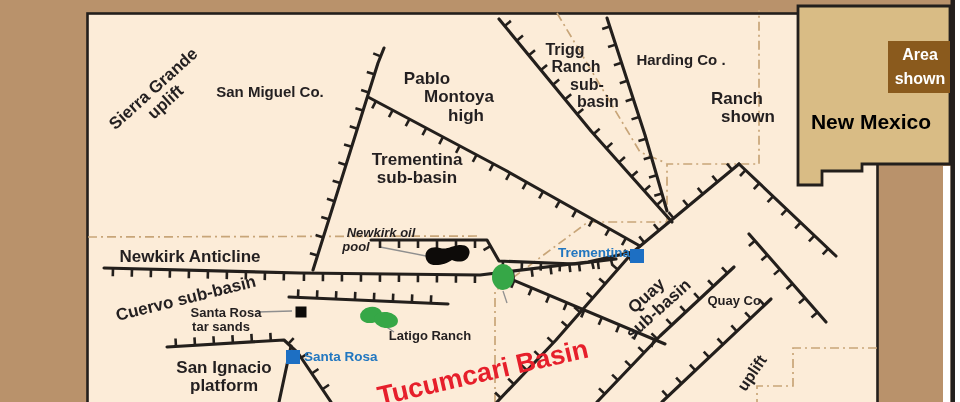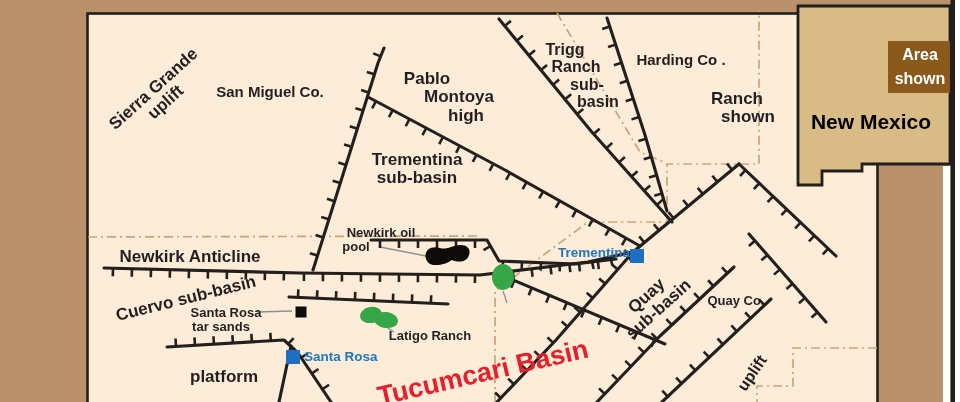--- a/index.html
+++ b/index.html
@@ -270,38 +270,39 @@
         <div class="ln">Harding Co .</div>
       </div>
       <div class="lbl" style="left: 742px; top: 108px; font-size: 17px; transform: translate(-50%, -50%) rotate(0deg);">
         <div class="ln" style="left: -5px;">Ranch</div>
         <div class="ln" style="left: 6px;">shown</div>
       </div>
       <div class="lbl" style="left: 417px; top: 169px; font-size: 17px; transform: translate(-50%, -50%) rotate(0deg); text-align: center;">
         <div class="ln">Trementina</div>
         <div class="ln">sub-basin</div>
       </div>
-      <div class="lbl" style="left: 381px; top: 240px; font-size: 13px; transform: translate(-50%, -50%) rotate(0deg);">
+      <div class="lbl" style="left: 381px; top: 240px; font-size: 13px; transform: translate(-50%, -50%) rotate(0deg); font-style: italic;">
         <div class="ln" style="left: 0px;">Newkirk oil</div>
         <div class="ln" style="left: -25px;">pool</div>
       </div>
       <div class="lbl" style="left: 190px; top: 257px; font-size: 17px; transform: translate(-50%, -50%) rotate(0deg);">
         <div class="ln">Newkirk Anticline</div>
       </div>
       <div class="lbl" style="left: 186px; top: 299px; font-size: 17px; transform: translate(-50%, -50%) rotate(-14deg);">
         <div class="ln">Cuervo  sub-basin</div>
       </div>
       <div class="lbl" style="left: 226px; top: 320px; font-size: 13px; transform: translate(-50%, -50%) rotate(0deg);">
         <div class="ln" style="left: 0px;">Santa Rosa</div>
         <div class="ln" style="left: -5px;">tar sands</div>
       </div>
       <div class="lbl" style="left: 430px; top: 336px; font-size: 13px; transform: translate(-50%, -50%) rotate(0deg);">
         <div class="ln">Latigo Ranch</div>
       </div>
       <div class="lbl" style="left: 224px; top: 377px; font-size: 17px; transform: translate(-50%, -50%) rotate(0deg);">
+        <div class="ln">San Ignacio</div>
         <div class="ln">platform</div>
       </div>
       <div class="lbl" style="left: 653px; top: 303px; font-size: 17px; transform: translate(-50%, -50%) rotate(-42deg);">
         <div class="ln">Quay</div>
         <div class="ln">sub-basin</div>
       </div>
       <div class="lbl" style="left: 736px; top: 301px; font-size: 13px; transform: translate(-50%, -50%) rotate(0deg);">
         <div class="ln">Quay Co.</div>
       </div>
       <div class="lbl" style="left: 752px; top: 373px; font-size: 16px; transform: translate(-50%, -50%) rotate(-56deg);">

